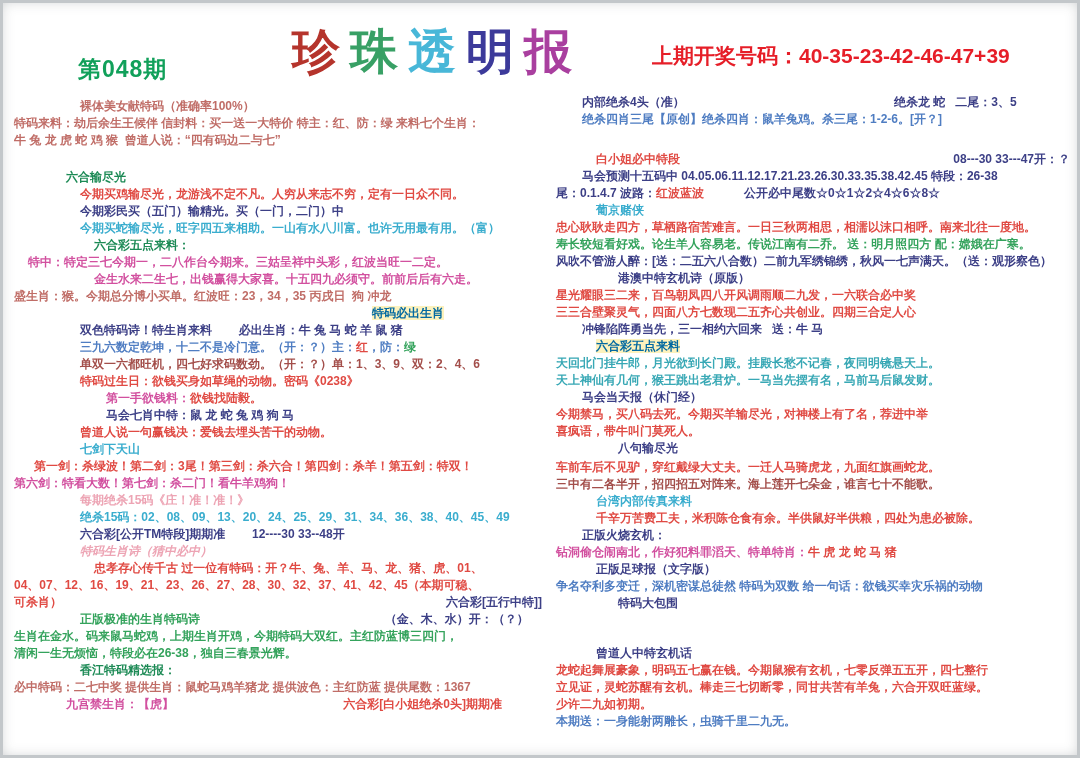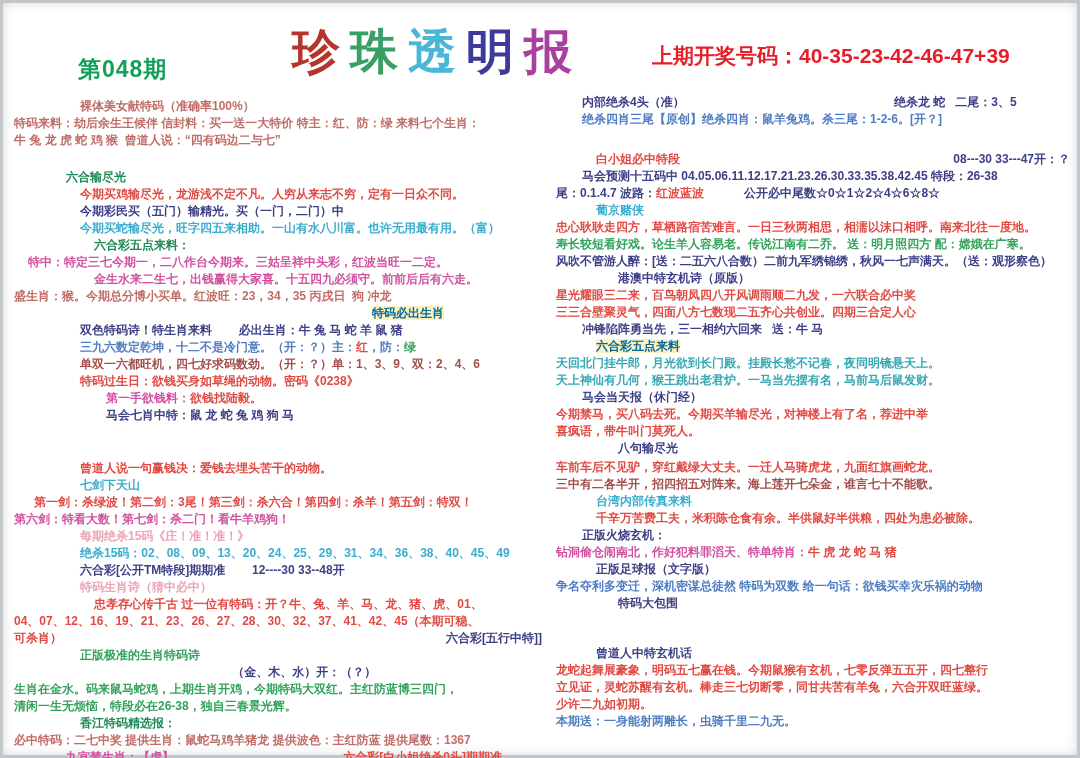--- a/index.html
+++ b/index.html
@@ -72,32 +72,32 @@
       <div class="line" style="padding-left: 14px;"><span><span class="c-magenta">特中：特定三七今期一，二八作台今期来。三姑呈祥中头彩，红波当旺一二定。</span></span></div>
       <div class="line" style="padding-left: 80px;"><span><span class="c-magenta">金生水来二生七，出钱赢得大家喜。十五四九必须守。前前后后有六走。</span></span></div>
       <div class="line"><span><span class="c-brick">盛生肖：猴。今期总分博小买单。红波旺：23，34，35 丙戌日  狗 冲龙</span></span></div>
       <div class="line" style="padding-left: 358px;"><span><span class="c-orange hl">特码必出生肖</span></span></div>
       <div class="line" style="padding-left: 66px;"><span><span class="c-navy">双色特码诗！特生肖来料        必出生肖：牛 兔 马 蛇 羊 鼠 猪</span></span></div>
       <div class="line" style="padding-left: 66px;"><span><span class="c-blue">三九六数定乾坤，十二不是冷门意。（开：？）主：</span><span class="c-red">红</span><span class="c-blue">，防：</span><span class="c-green">绿</span></span></div>
       <div class="line" style="padding-left: 66px;"><span><span class="c-maroon">单双一六都旺机，四七好求码数劲。（开：？）单：1、3、9、双：2、4、6</span></span></div>
       <div class="line" style="padding-left: 66px;"><span><span class="c-red">特码过生日：欲钱买身如草绳的动物。密码《0238》</span></span></div>
       <div class="line" style="padding-left: 92px;"><span><span class="c-magenta">第一手欲钱料：</span><span class="c-red">欲钱找陆毅。</span></span></div>
       <div class="line" style="padding-left: 92px;"><span><span class="c-navy">马会七肖中特：鼠 龙 蛇 兔 鸡 狗 马</span></span></div>
-      <div class="line" style="padding-left: 66px; margin-top: 36px;"><span><span class="c-red">曾道人说一句赢钱决：爱钱去埋头苦干的动物。</span></span></div>
+      <div class="line" style="padding-left: 66px;"><span><span class="c-red">曾道人说一句赢钱决：爱钱去埋头苦干的动物。</span></span></div>
       <div class="line" style="padding-left: 66px;"><span><span class="c-cyan">七剑下天山</span></span></div>
       <div class="line" style="padding-left: 20px;"><span><span class="c-red">第一剑：杀绿波！第二剑：3尾！第三剑：杀六合！第四剑：杀羊！第五剑：特双！</span></span></div>
       <div class="line"><span><span class="c-magenta">第六剑：特看大数！第七剑：杀二门！看牛羊鸡狗！</span></span></div>
       <div class="line" style="padding-left: 66px;"><span><span class="c-pink">每期绝杀15码《庄！准！准！》</span></span></div>
       <div class="line" style="padding-left: 66px;"><span><span class="c-cyan">绝杀15码：02、08、09、13、20、24、25、29、31、34、36、38、40、45、49</span></span></div>
       <div class="line" style="padding-left: 66px;"><span><span class="c-navy">六合彩[公开TM特段]期期准        12----30 33--48开</span></span></div>
-      <div class="line" style="padding-left: 66px;"><span><span class="c-pink">特码生肖诗（猜中必中）</span></span></div>
+      <div class="line" style="padding-left: 66px; font-style: italic;"><span><span class="c-pink">特码生肖诗（猜中必中）</span></span></div>
       <div class="line" style="padding-left: 80px;"><span><span class="c-red">忠孝存心传千古 过一位有特码：开？牛、兔、羊、马、龙、猪、虎、01、</span></span></div>
       <div class="line"><span><span class="c-red">04、07、12、16、19、21、23、26、27、28、30、32、37、41、42、45（本期可稳、</span></span></div>
       <div class="line split"><span><span class="c-red">可杀肖）</span></span><span class="r"><span class="c-navy">六合彩[五行中特]]</span></span></div>
-      <div class="line split" style="padding-left: 66px; flex-direction: column;"><span><span class="c-green">正版极准的生肖特码诗</span></span><span class="r"><span class="c-navy">（金、木、水）开：（？）    </span></span></div>
+      <div class="line split" style="padding-left: 66px;"><span><span class="c-green">正版极准的生肖特码诗</span></span><span class="r"><span class="c-navy">（金、木、水）开：（？）    </span></span></div>
       <div class="line"><span><span class="c-green">生肖在金水。码来鼠马蛇鸡，上期生肖开鸡，今期特码大双红。主红防蓝博三四门，</span></span></div>
       <div class="line"><span><span class="c-green">清闲一生无烦恼，特段必在26-38，独自三春景光辉。</span></span></div>
       <div class="line" style="padding-left: 66px;"><span><span class="c-greendk">香江特码精选报：</span></span></div>
       <div class="line"><span><span class="c-brick">必中特码：二七中奖 提供生肖：鼠蛇马鸡羊猪龙 提供波色：主红防蓝 提供尾数：1367</span></span></div>
       <div class="line split" style="padding-left: 52px;"><span><span class="c-magenta">九宫禁生肖：【虎】</span></span><span class="r"><span class="c-red">六合彩[白小姐绝杀0头]期期准            </span></span></div>
     </div>
   <div class="col col-right">
       <div class="line split" style="padding-left: 26px;"><span><span class="c-navy">内部绝杀4头（准）</span></span><span class="r"><span class="c-navy">绝杀龙 蛇   二尾：3、5                </span></span></div>
       <div class="line" style="padding-left: 26px;"><span><span class="c-blue">绝杀四肖三尾【原创】绝杀四肖：鼠羊兔鸡。杀三尾：1-2-6。[开？]</span></span></div>
       <div class="line split" style="padding-left: 40px; margin-top: 23px;"><span><span class="c-red">白小姐必中特段</span></span><span class="r"><span class="c-navy">08---30 33---47开：？</span></span></div>

